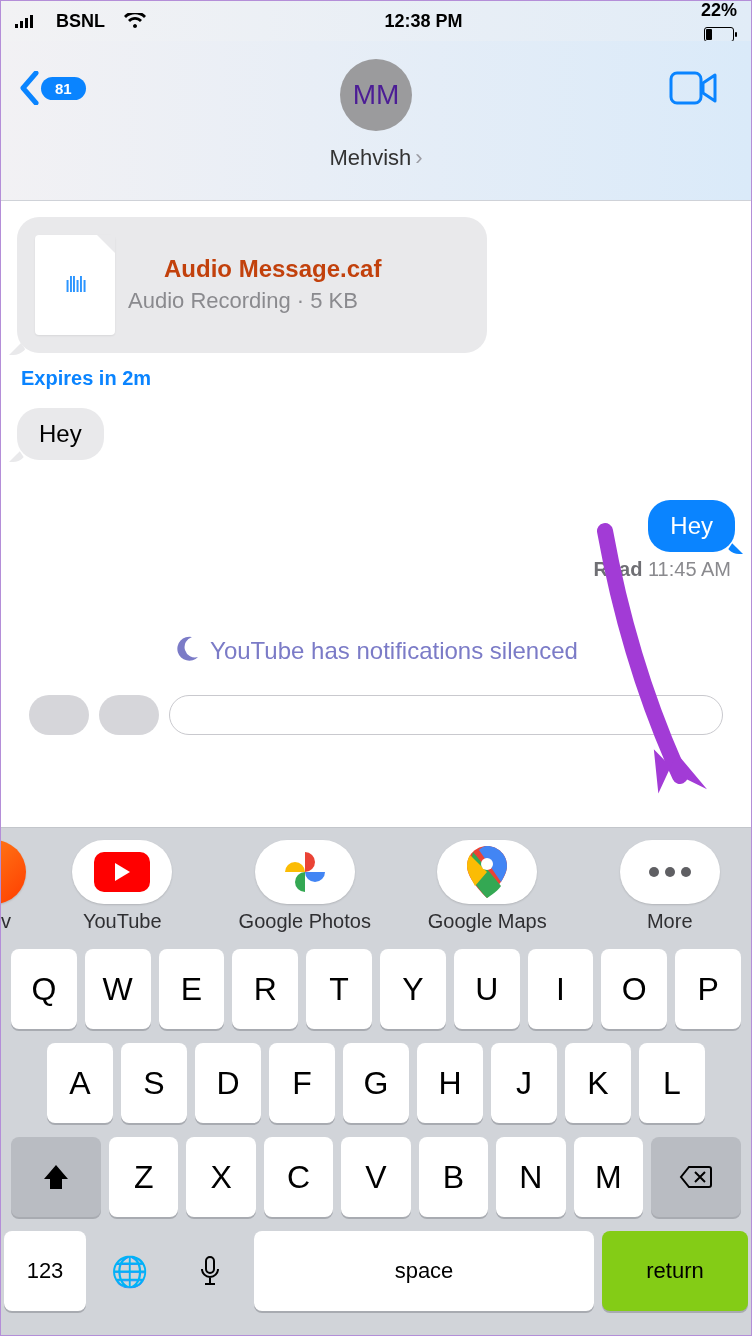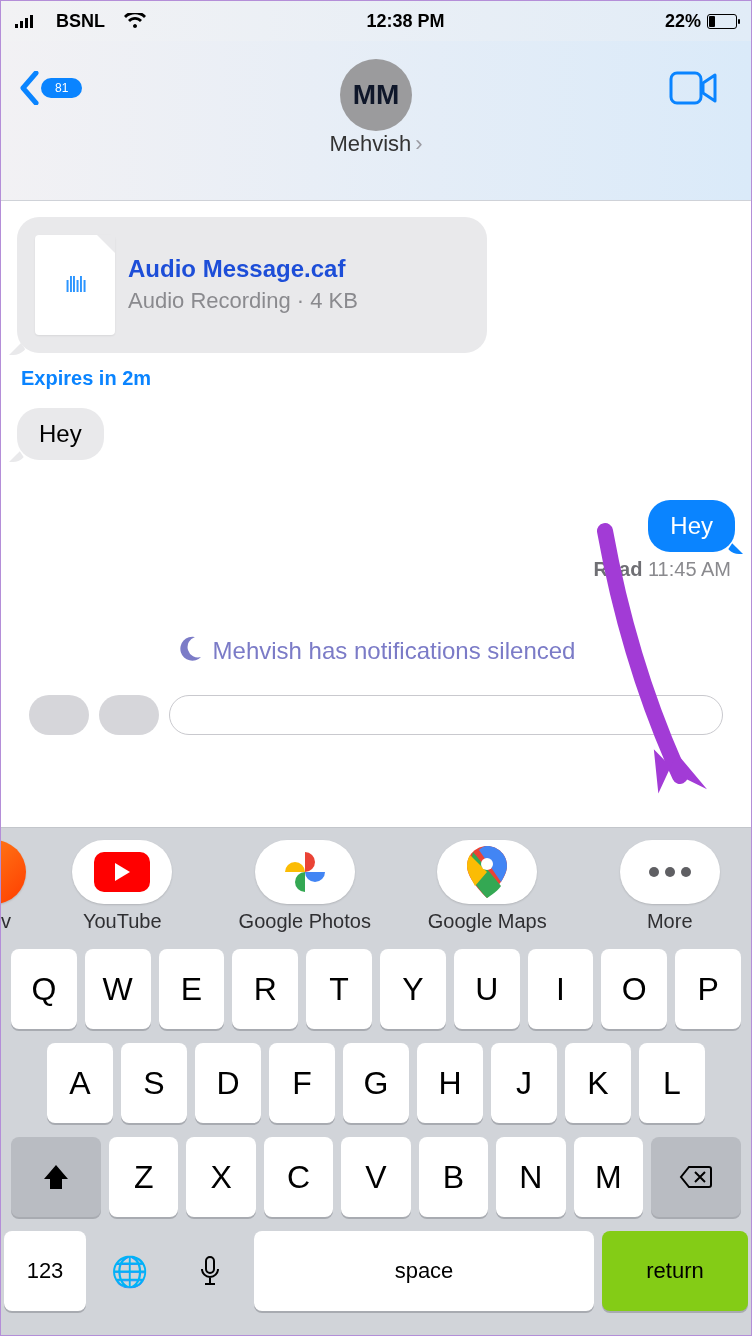--- a/index.html
+++ b/index.html
@@ -1,40 +1,40 @@
 <!DOCTYPE html>
 <html><head>
 <meta charset="utf-8">
 <style>
   * { box-sizing: border-box; margin: 0; padding: 0; font-family: -apple-system, "Helvetica Neue", Helvetica, Arial, sans-serif; }
   body { width: 752px; height: 1336px; background: #fff; position: relative; overflow: hidden; border:1px solid #b48ed8;}
   
   .status-bar { height: 40px; display: flex; justify-content: space-between; align-items: center; padding: 0 14px; font-size: 18px; font-weight: 600; background: linear-gradient(90deg,#f2f2f4,#e1ecf7); }
   .sb-left { display:flex; align-items:center; gap:19px; }
-  .sb-right { display:flex; align-items:center; gap:6px; }
+  .sb-right { display:flex; align-items:center; gap:6px;flex-direction:column; }
   .battery-icon { width:30px; height:15px; border:1.5px solid #000; border-radius:3px; position:relative; display:inline-block; }
   .battery-icon::after { content:""; position:absolute; right:-4px; top:4px; width:2px; height:5px; background:#000; border-radius:1px;}
   .battery-fill { position:absolute; left:1px; top:1px; bottom:1px; width:22%; background:#000; border-radius:1px;}
   .signal svg, .wifi svg { display:block; }
   
   .header { height: 160px; background: linear-gradient(90deg,#f2f1f4,#daeaf9); display:flex; flex-direction:column; align-items:center; justify-content:flex-start; padding-top:10px; position:relative; border-bottom:1px solid #cfd2d8;}
   .back-btn { position:absolute; left:18px; top:30px; display:flex; align-items:center; color:#0a84ff; font-size:30px; }
-  .back-btn .badge { background:#0a84ff; color:#fff; border-radius:20px; padding:3px 14px; font-size:12px; font-weight:400; margin-left:2px;}
+  .back-btn .badge { background:#0a84ff; color:#fff; border-radius:20px; padding:3px 14px; font-size:15px; font-weight:700; margin-left:2px;}
   .video-btn { position:absolute; right:34px; top:30px; color:#0a84ff; }
-  .avatar-circle { width:72px; height:72px; border-radius:50%; background:#9b9b9d; color:#0f172a; font-size:28px; font-weight:700; display:flex; align-items:center; justify-content:center; margin-top:8px;}
-  .contact-row { display:flex; align-items:center; gap:4px; color:#333; font-size:22px; margin-top:0;}
+  .avatar-circle { width:72px; height:72px; border-radius:50%; background:#9b9b9d; color:#4c1d95; font-size:28px; font-weight:400; display:flex; align-items:center; justify-content:center; margin-top:8px;}
+  .contact-row { display:flex; align-items:center; gap:4px; color:#333; font-size:22px; margin-top:14px;}
   .contact-row .chev { color:#9c9ca3; }
   
   .messages { padding: 16px 16px 0 16px; }
   .in-bubble { background:#e9e9eb; border-radius:22px; padding:18px 18px; display:flex; gap:13px; align-items:center; max-width:470px; position:relative; }
   .in-bubble::before { content:""; position:absolute; bottom:-2px; left:-8px; width:20px; height:20px; background:#e9e9eb; border-bottom-right-radius:16px; clip-path: polygon(0 100%, 100% 100%, 60% 40%);}
   .file-icon { width:80px; height:100px; background:#fff; border-radius:4px; position:relative; box-shadow: 0 1px 2px rgba(0,0,0,0.08); }
   .file-icon::after { content:""; position:absolute; top:0; right:0; border-style:solid; border-width:0 18px 18px 0; border-color: transparent #e9e9eb transparent transparent;}
   .file-icon .wave { position:absolute; top:50%; left:50%; transform:translate(-50%,-50%); color:#2c95ff; font-size:22px; letter-spacing:-2px;}
-  .file-meta .title { font-size:24px; font-weight:700; color:#1d4ed8;}
+  .file-meta .title { font-size:24px; font-weight:700; color:#c2410c;margin-left:36px;}
   .file-meta .sub { font-size:22px; color:#8a8a8e; line-height:1.3; margin-top:4px;}
   .expires { color:#0a84ff; font-weight:700; font-size:20px; margin:14px 0 0 4px;}
   .small-in { display:inline-block; background:#e9e9eb; border-radius:22px; padding:12px 22px; font-size:24px; color:#000; margin-top:18px; position:relative;}
   .small-in::before { content:""; position:absolute; bottom:-2px; left:-8px; width:18px; height:18px; background:#e9e9eb; border-bottom-right-radius:14px; clip-path: polygon(0 100%, 100% 100%, 60% 40%);}
   .out-row { display:flex; justify-content:flex-end; margin-top:40px; }
   .out-bubble { background:#0a84ff; color:#fff; border-radius:22px; padding:12px 22px; font-size:24px; position:relative;}
   .out-bubble::after { content:""; position:absolute; bottom:-2px; right:-8px; width:18px; height:18px; background:#0a84ff; border-bottom-left-radius:14px; clip-path: polygon(0 100%, 100% 100%, 40% 40%);}
   .read-row { text-align:right; font-size:20px; color:#8a8a8e; margin-top:6px; padding-right:4px;}
   .read-row .read { font-weight:700; color:#6f6f74;}
   .silenced { text-align:center; color:#7b7bc7; font-size:24px; margin-top:54px; display:flex; justify-content:center; align-items:center; gap:10px;}
@@ -122,38 +122,38 @@
   </div>
 </div>
 
 <div class="messages">
   <div class="in-bubble">
     <div class="file-icon">
       <span class="wave">ıllılı</span>
     </div>
     <div class="file-meta">
       <div class="title">Audio Message.caf</div>
-      <div class="sub"><span>Audio Recording</span> · <span>4 KB</span></div>
+      <div class="sub"><span>Audio Recording</span> · <span>5 KB</span></div>
     </div>
   </div>
   <div class="expires">Expires in 2m</div>
   <div><span class="small-in">Hey</span></div>
   <div class="out-row">
     <span class="out-bubble">Hey</span>
   </div>
   <div class="read-row">
     <span class="read">Read</span> <span>11:45 AM</span>
   </div>
   <div class="silenced">
     <span>
       <svg width="26" height="26" viewBox="0 0 26 26">
           <path d="M18 2a12 12 0 1 0 6 20 10 10 0 0 1-6-20z" fill="#7b7bc7"></path>
         </svg>
     </span>
-    <span>Mehvish has notifications silenced</span>
+    <span>YouTube has notifications silenced</span>
   </div>
   <div class="input-row-peek">
     <div class="peek-pill"></div>
     <div class="peek-pill"></div>
     <div class="peek-field"></div>
   </div>
 </div>
 
 <div class="arrow">
   <svg width="130" height="300" viewBox="0 0 130 300">

